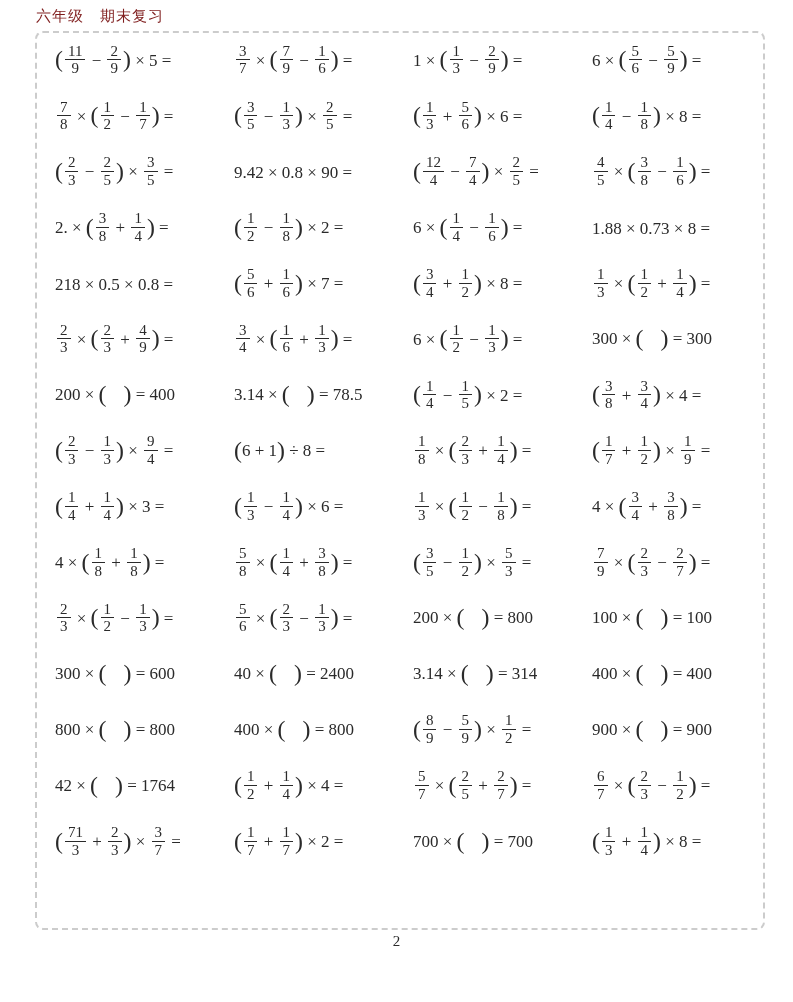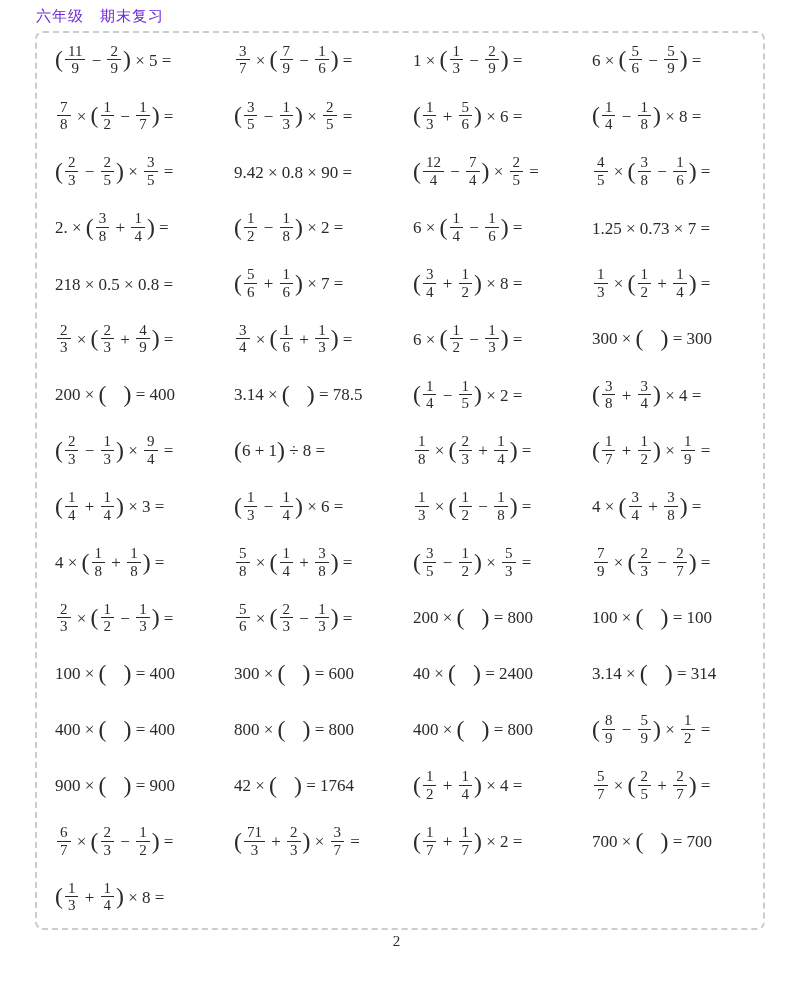--- a/index.html
+++ b/index.html
@@ -4,21 +4,21 @@
 <style>
   html,body{margin:0;padding:0;}
   body{
     width:793px;height:1002px;background:#ffffff;position:relative;
     font-family:"Liberation Serif","DejaVu Serif",serif;color:#2a2a2a;
     overflow:hidden;
   }
   .page-title{
     position:absolute;left:36px;top:7px;
     font-family:Liberation Serif, serif;
-    font-size:15px;color:#6d28d9;letter-spacing:1px;
+    font-size:15px;color:#7f1d1d;letter-spacing:1px;
   }
   .worksheet{
     position:absolute;left:35px;top:31px;width:730px;height:899px;
     box-sizing:border-box;border:2px dashed #cccccc;border-radius:8px;
     padding:1px 0 0 12px;
     display:grid;
     grid-template-columns:179px 179px 179px 179px;
     grid-auto-rows:55.8px;
     align-items:center;
   }
@@ -49,21 +49,21 @@
     <div class="cell"><span class="paren">(</span><span class="frac"><span class="num">3</span><span class="den">5</span></span> − <span class="frac"><span class="num">1</span><span class="den">3</span></span><span class="paren">)</span> × <span class="frac"><span class="num">2</span><span class="den">5</span></span> =</div>
     <div class="cell"><span class="paren">(</span><span class="frac"><span class="num">1</span><span class="den">3</span></span> + <span class="frac"><span class="num">5</span><span class="den">6</span></span><span class="paren">)</span> × 6 =</div>
     <div class="cell"><span class="paren">(</span><span class="frac"><span class="num">1</span><span class="den">4</span></span> − <span class="frac"><span class="num">1</span><span class="den">8</span></span><span class="paren">)</span> × 8 =</div>
     <div class="cell"><span class="paren">(</span><span class="frac"><span class="num">2</span><span class="den">3</span></span> − <span class="frac"><span class="num">2</span><span class="den">5</span></span><span class="paren">)</span> × <span class="frac"><span class="num">3</span><span class="den">5</span></span> =</div>
     <div class="cell">9.42 × 0.8 × 90 =</div>
     <div class="cell"><span class="paren">(</span><span class="frac"><span class="num">12</span><span class="den">4</span></span> − <span class="frac"><span class="num">7</span><span class="den">4</span></span><span class="paren">)</span> × <span class="frac"><span class="num">2</span><span class="den">5</span></span> =</div>
     <div class="cell"><span class="frac"><span class="num">4</span><span class="den">5</span></span> × <span class="paren">(</span><span class="frac"><span class="num">3</span><span class="den">8</span></span> − <span class="frac"><span class="num">1</span><span class="den">6</span></span><span class="paren">)</span> =</div>
     <div class="cell">2. × <span class="paren">(</span><span class="frac"><span class="num">3</span><span class="den">8</span></span> + <span class="frac"><span class="num">1</span><span class="den">4</span></span><span class="paren">)</span> =</div>
     <div class="cell"><span class="paren">(</span><span class="frac"><span class="num">1</span><span class="den">2</span></span> − <span class="frac"><span class="num">1</span><span class="den">8</span></span><span class="paren">)</span> × 2 =</div>
     <div class="cell">6 × <span class="paren">(</span><span class="frac"><span class="num">1</span><span class="den">4</span></span> − <span class="frac"><span class="num">1</span><span class="den">6</span></span><span class="paren">)</span> =</div>
-    <div class="cell">1.25 × 0.73 × 7 =</div>
+    <div class="cell">1.88 × 0.73 × 8 =</div>
     <div class="cell">218 × 0.5 × 0.8 =</div>
     <div class="cell"><span class="paren">(</span><span class="frac"><span class="num">5</span><span class="den">6</span></span> + <span class="frac"><span class="num">1</span><span class="den">6</span></span><span class="paren">)</span> × 7 =</div>
     <div class="cell"><span class="paren">(</span><span class="frac"><span class="num">3</span><span class="den">4</span></span> + <span class="frac"><span class="num">1</span><span class="den">2</span></span><span class="paren">)</span> × 8 =</div>
     <div class="cell"><span class="frac"><span class="num">1</span><span class="den">3</span></span> × <span class="paren">(</span><span class="frac"><span class="num">1</span><span class="den">2</span></span> + <span class="frac"><span class="num">1</span><span class="den">4</span></span><span class="paren">)</span> =</div>
     <div class="cell"><span class="frac"><span class="num">2</span><span class="den">3</span></span> × <span class="paren">(</span><span class="frac"><span class="num">2</span><span class="den">3</span></span> + <span class="frac"><span class="num">4</span><span class="den">9</span></span><span class="paren">)</span> =</div>
     <div class="cell"><span class="frac"><span class="num">3</span><span class="den">4</span></span> × <span class="paren">(</span><span class="frac"><span class="num">1</span><span class="den">6</span></span> + <span class="frac"><span class="num">1</span><span class="den">3</span></span><span class="paren">)</span> =</div>
     <div class="cell">6 × <span class="paren">(</span><span class="frac"><span class="num">1</span><span class="den">2</span></span> − <span class="frac"><span class="num">1</span><span class="den">3</span></span><span class="paren">)</span> =</div>
     <div class="cell">300 × <span class="paren">(</span>&nbsp;&nbsp;&nbsp;&nbsp;<span class="paren">)</span> = 300</div>
     <div class="cell">200 × <span class="paren">(</span>&nbsp;&nbsp;&nbsp;&nbsp;<span class="paren">)</span> = 400</div>
     <div class="cell">3.14 × <span class="paren">(</span>&nbsp;&nbsp;&nbsp;&nbsp;<span class="paren">)</span> = 78.5</div>
@@ -78,21 +78,20 @@
     <div class="cell"><span class="frac"><span class="num">1</span><span class="den">3</span></span> × <span class="paren">(</span><span class="frac"><span class="num">1</span><span class="den">2</span></span> − <span class="frac"><span class="num">1</span><span class="den">8</span></span><span class="paren">)</span> =</div>
     <div class="cell">4 × <span class="paren">(</span><span class="frac"><span class="num">3</span><span class="den">4</span></span> + <span class="frac"><span class="num">3</span><span class="den">8</span></span><span class="paren">)</span> =</div>
     <div class="cell">4 × <span class="paren">(</span><span class="frac"><span class="num">1</span><span class="den">8</span></span> + <span class="frac"><span class="num">1</span><span class="den">8</span></span><span class="paren">)</span> =</div>
     <div class="cell"><span class="frac"><span class="num">5</span><span class="den">8</span></span> × <span class="paren">(</span><span class="frac"><span class="num">1</span><span class="den">4</span></span> + <span class="frac"><span class="num">3</span><span class="den">8</span></span><span class="paren">)</span> =</div>
     <div class="cell"><span class="paren">(</span><span class="frac"><span class="num">3</span><span class="den">5</span></span> − <span class="frac"><span class="num">1</span><span class="den">2</span></span><span class="paren">)</span> × <span class="frac"><span class="num">5</span><span class="den">3</span></span> =</div>
     <div class="cell"><span class="frac"><span class="num">7</span><span class="den">9</span></span> × <span class="paren">(</span><span class="frac"><span class="num">2</span><span class="den">3</span></span> − <span class="frac"><span class="num">2</span><span class="den">7</span></span><span class="paren">)</span> =</div>
     <div class="cell"><span class="frac"><span class="num">2</span><span class="den">3</span></span> × <span class="paren">(</span><span class="frac"><span class="num">1</span><span class="den">2</span></span> − <span class="frac"><span class="num">1</span><span class="den">3</span></span><span class="paren">)</span> =</div>
     <div class="cell"><span class="frac"><span class="num">5</span><span class="den">6</span></span> × <span class="paren">(</span><span class="frac"><span class="num">2</span><span class="den">3</span></span> − <span class="frac"><span class="num">1</span><span class="den">3</span></span><span class="paren">)</span> =</div>
     <div class="cell">200 × <span class="paren">(</span>&nbsp;&nbsp;&nbsp;&nbsp;<span class="paren">)</span> = 800</div>
     <div class="cell">100 × <span class="paren">(</span>&nbsp;&nbsp;&nbsp;&nbsp;<span class="paren">)</span> = 100</div>
-    <div class="cell">100 × <span class="paren">(</span>&nbsp;&nbsp;&nbsp;&nbsp;<span class="paren">)</span> = 400</div>
     <div class="cell">300 × <span class="paren">(</span>&nbsp;&nbsp;&nbsp;&nbsp;<span class="paren">)</span> = 600</div>
     <div class="cell">40 × <span class="paren">(</span>&nbsp;&nbsp;&nbsp;&nbsp;<span class="paren">)</span> = 2400</div>
     <div class="cell">3.14 × <span class="paren">(</span>&nbsp;&nbsp;&nbsp;&nbsp;<span class="paren">)</span> = 314</div>
     <div class="cell">400 × <span class="paren">(</span>&nbsp;&nbsp;&nbsp;&nbsp;<span class="paren">)</span> = 400</div>
     <div class="cell">800 × <span class="paren">(</span>&nbsp;&nbsp;&nbsp;&nbsp;<span class="paren">)</span> = 800</div>
     <div class="cell">400 × <span class="paren">(</span>&nbsp;&nbsp;&nbsp;&nbsp;<span class="paren">)</span> = 800</div>
     <div class="cell"><span class="paren">(</span><span class="frac"><span class="num">8</span><span class="den">9</span></span> − <span class="frac"><span class="num">5</span><span class="den">9</span></span><span class="paren">)</span> × <span class="frac"><span class="num">1</span><span class="den">2</span></span> =</div>
     <div class="cell">900 × <span class="paren">(</span>&nbsp;&nbsp;&nbsp;&nbsp;<span class="paren">)</span> = 900</div>
     <div class="cell">42 × <span class="paren">(</span>&nbsp;&nbsp;&nbsp;&nbsp;<span class="paren">)</span> = 1764</div>
     <div class="cell"><span class="paren">(</span><span class="frac"><span class="num">1</span><span class="den">2</span></span> + <span class="frac"><span class="num">1</span><span class="den">4</span></span><span class="paren">)</span> × 4 =</div>

